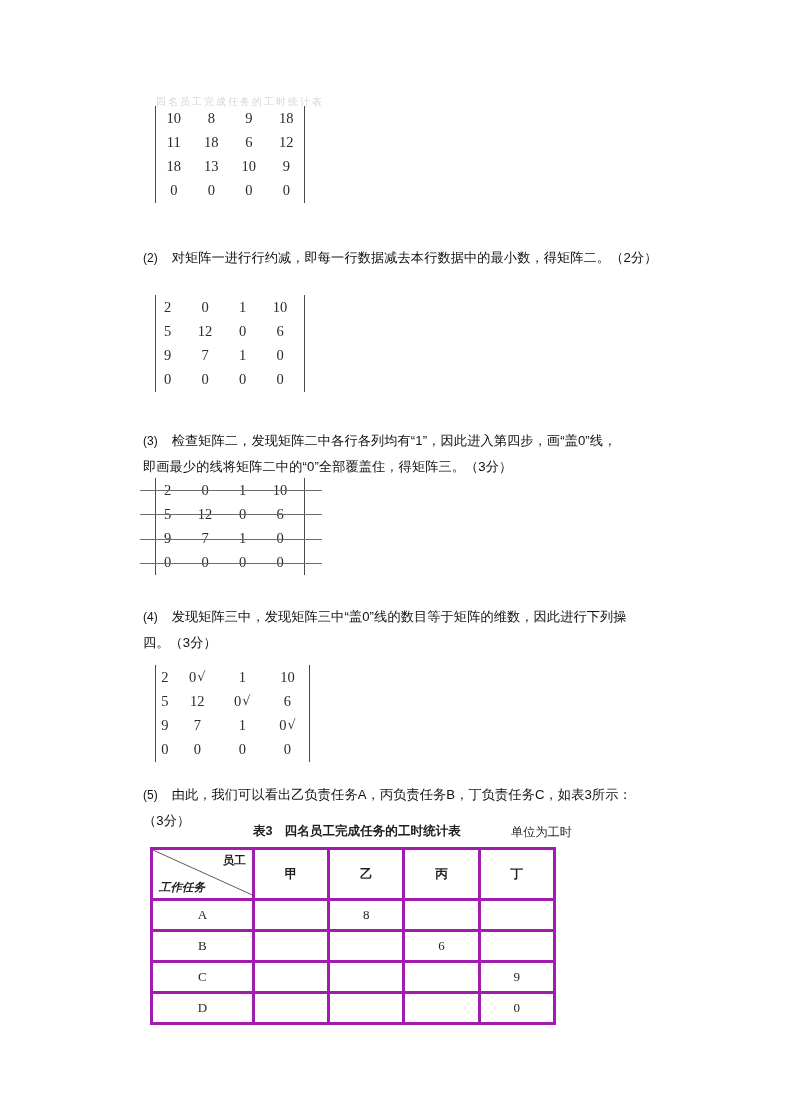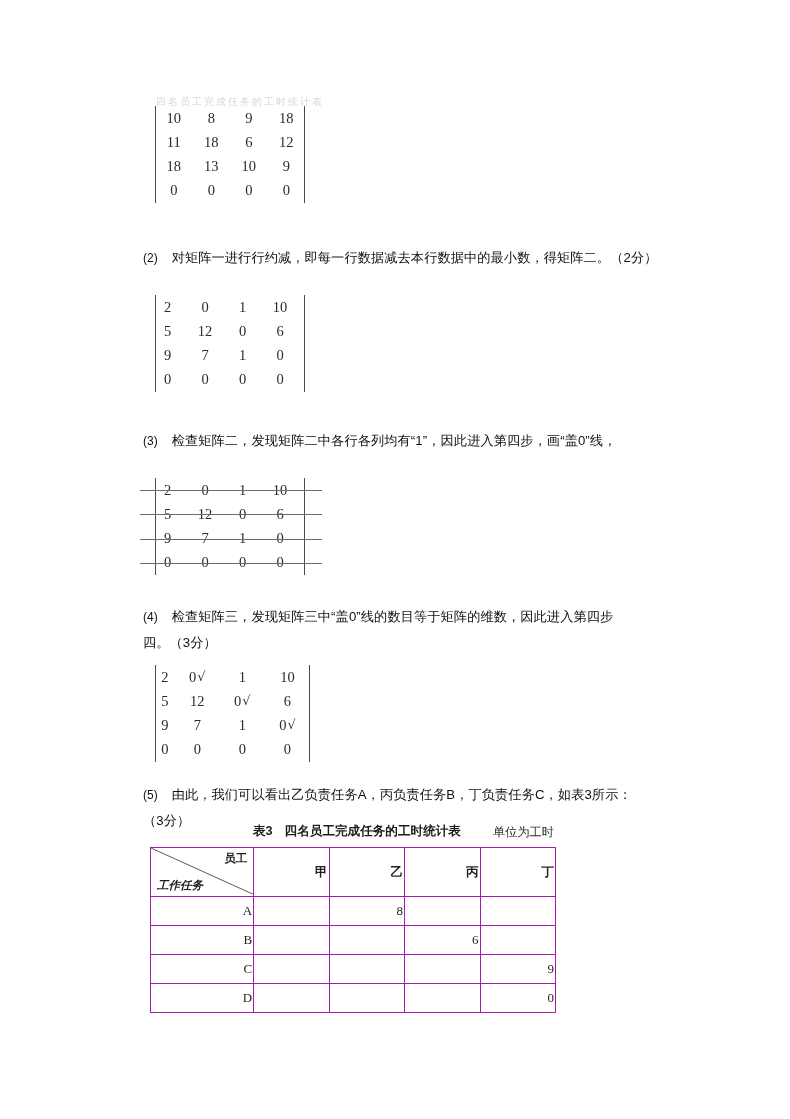--- a/index.html
+++ b/index.html
@@ -104,22 +104,22 @@
     font-family: "Liberation Sans", "DejaVu Sans", sans-serif;
     font-size: 12.2px;
     color: #2a2a2a;
   }
   .data-table {
     position: absolute;
     border-collapse: collapse;
     background: #ffffff;
   }
   .data-table td {
-    border: 1px solid #a21caf;
-    text-align: right;
+    border: 3px solid #a21caf;
+    text-align: center;
     vertical-align: middle;
     font-family: "Liberation Serif", "DejaVu Serif", serif;
     font-size: 13px;
     color: #242424;
     height: 26px;
   }
   .data-table td.corner {
     position: relative;
     height: 48px;
     padding: 0;
@@ -241,20 +241,21 @@
             <td>0</td>
           </tr>
         </tbody>
       </table>
   </div>
 
   <div class="para" style="left:143px; top:428px; width:540px;">
     <div>
       <span class="num">(3)</span><span class="gap"></span><span>检查矩阵二，发现矩阵二中各行各列均有“1”，因此进入第四步，画“盖0”线，</span>
     </div>
+    <div>即画最少的线将矩阵二中的“0”全部覆盖住，得矩阵三。（3分）</div>
   </div>
 
   <div class="matrix" id="matrix-three" style="left:155px; top:478px; width:150px; height:97px;">
     <div class="bracket left"></div>
     <div class="bracket right"></div>
     <table>
         <tbody>
           <tr>
             <td>2</td>
             <td>0</td>
@@ -284,21 +285,21 @@
   </div>
   <div class="strikes" id="matrix-three-strikes" style="left:140px; top:478px; width:182px; height:97px;">
       <div class="hline" style="top: 12.125px;"></div>
       <div class="hline" style="top: 36.375px;"></div>
       <div class="hline" style="top: 60.625px;"></div>
       <div class="hline" style="top: 84.875px;"></div>
     </div>
 
   <div class="para" style="left:143px; top:604px; width:545px;">
     <div>
-      <span class="num">(4)</span><span class="gap"></span><span>检查矩阵三，发现矩阵三中“盖0”线的数目等于矩阵的维数，因此进入第四步</span>
+      <span class="num">(4)</span><span class="gap"></span><span>发现矩阵三中，发现矩阵三中“盖0”线的数目等于矩阵的维数，因此进行下列操</span>
     </div>
     <div>四。（3分）</div>
   </div>
 
   <div class="matrix" id="matrix-four" style="left:155px; top:665px; width:155px; height:97px;">
     <div class="bracket left"></div>
     <div class="bracket right"></div>
     <table>
         <tbody>
           <tr>
@@ -332,21 +333,21 @@
   <div class="para" style="left:143px; top:782px; width:540px;">
     <div>
       <span class="num">(5)</span><span class="gap"></span><span>由此，我们可以看出乙负责任务A，丙负责任务B，丁负责任务C，如表3所示：</span>
     </div>
     <div>（3分）</div>
   </div>
 
   <div class="table-caption" style="left:253px; top:823px;">
     <span>表3</span><span class="cap-gap"></span><span>四名员工完成任务的工时统计表</span>
   </div>
-  <div class="table-unit" style="left:493px; top:824px;">单位为工时</div>
+  <div class="table-unit" style="left:511px; top:824px;">单位为工时</div>
 
   <table class="data-table" id="table-3" style="left:150px; top:847px; width:406px;">
     <tbody>
       <tr>
         <td class="corner" style="width:106px;">
           <div class="diag">
             <svg width="106" height="48" viewBox="0 0 106 48" preserveAspectRatio="none">
               <line x1="0" y1="0" x2="106" y2="48" stroke="#5c5c5c" stroke-width="1"></line>
             </svg>
           </div>

